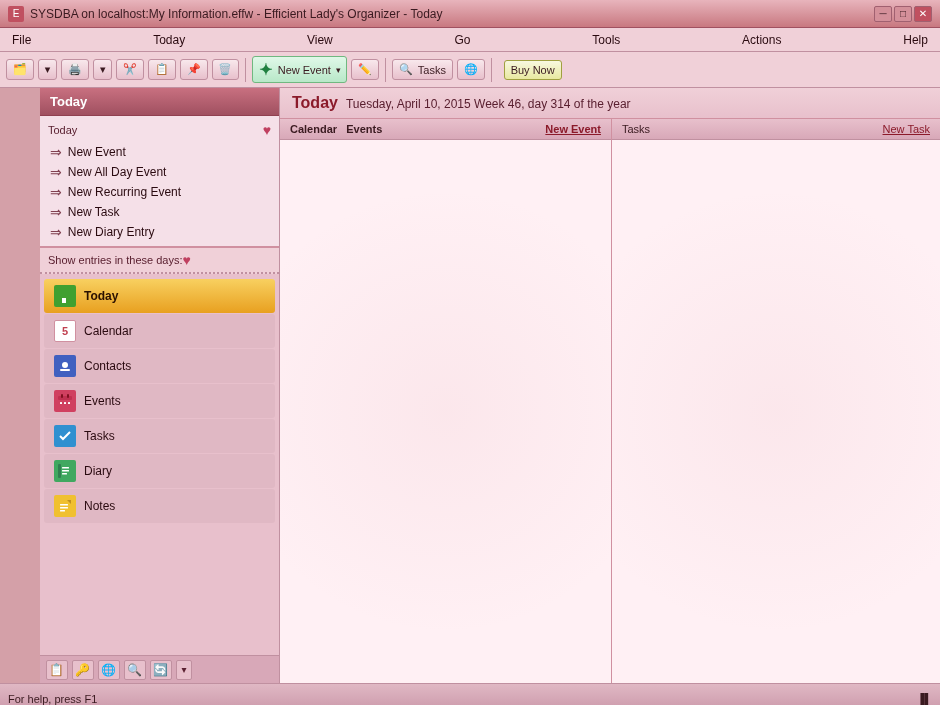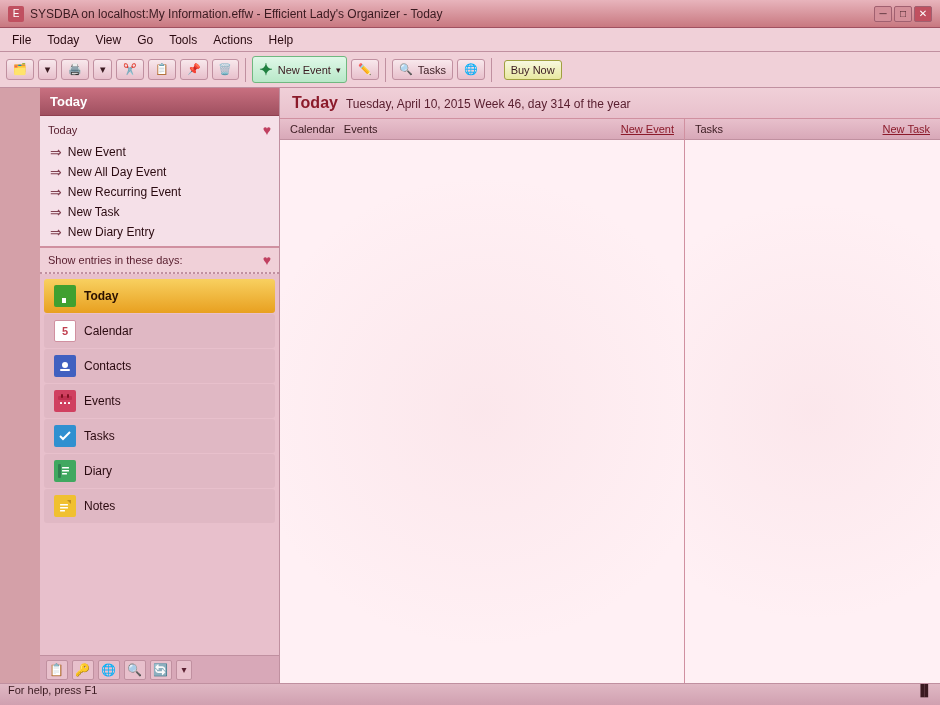--- a/index.html
+++ b/index.html
@@ -46,20 +46,21 @@
     #title-bar .win-btn.close { background: #c05060; color: white; }
 
     
     #menu-bar {
       background: #f0d0d8;
       height: 24px;
       display: flex;
       align-items: center;
       padding: 0 4px;
       border-bottom: 1px solid #c090a0;
+      justify-content: space-between;
     }
     .menu-item {
       padding: 2px 8px;
       cursor: pointer;
       color: #2a0a10;
       font-size: 12px;
       border-radius: 2px;
     }
 
     
@@ -132,21 +133,21 @@
       gap: 6px;
       padding: 2px 10px;
       cursor: pointer;
       color: #2a0a10;
       font-size: 12px;
     }
     .arrow-icon { color: #804050; font-size: 14px; }
 
     #show-entries {
       display: flex;
-      justify-content: space-between;
+      justify-content: flex-start;
       align-items: center;
       padding: 4px 8px;
       font-size: 11px;
       color: #5a2030;
       background: #f0d0d8;
       border-bottom: 2px dotted #c090a0;
       border-top: 1px solid #d090a0;
     }
 
     #nav-items {
@@ -279,21 +280,21 @@
       flex: 1;
       background: #fff0f4;
       background-image: radial-gradient(circle at 50% 50%, rgba(220,150,160,0.1) 0%, transparent 70%);
     }
 
     
     #status-bar {
       background: linear-gradient(to bottom, #e0b8c4, #d0a0b0);
       height: 22px;
       display: flex;
-      align-items: flex-start;
+      align-items: flex-end;
       justify-content: space-between;
       padding: 0 8px;
       border-top: 1px solid #c090a0;
     }
     #status-bar .status-text { font-size: 11px; color: #3a1a20; }
     #status-bar .status-right {
       font-size: 11px; color: #3a1a20;
       display: flex; align-items: center; gap: 4px;
     }
   </style>
@@ -509,21 +510,21 @@
 
   <div id="content">
 
     <div id="content-header">
       <span class="today-label">Today</span>
       <span class="date-info">Tuesday, April 10, 2015  Week 46, day 314 of the year</span>
     </div>
 
     <div id="content-panes">
 
-      <div class="pane" id="calendar-events-pane" style="width: 405px;">
+      <div class="pane" id="calendar-events-pane" style="width: 332px; font-weight: bold;">
         <div class="pane-header">
           <span class="pane-header-left">Calendar &nbsp; Events</span>
           <span class="pane-header-link">New Event</span>
         </div>
         <div class="pane-body"></div>
       </div>
 
       <div class="pane" id="tasks-pane" style="flex:1; border-right: none;">
         <div class="pane-header">
           <span class="pane-header-left">Tasks</span>

